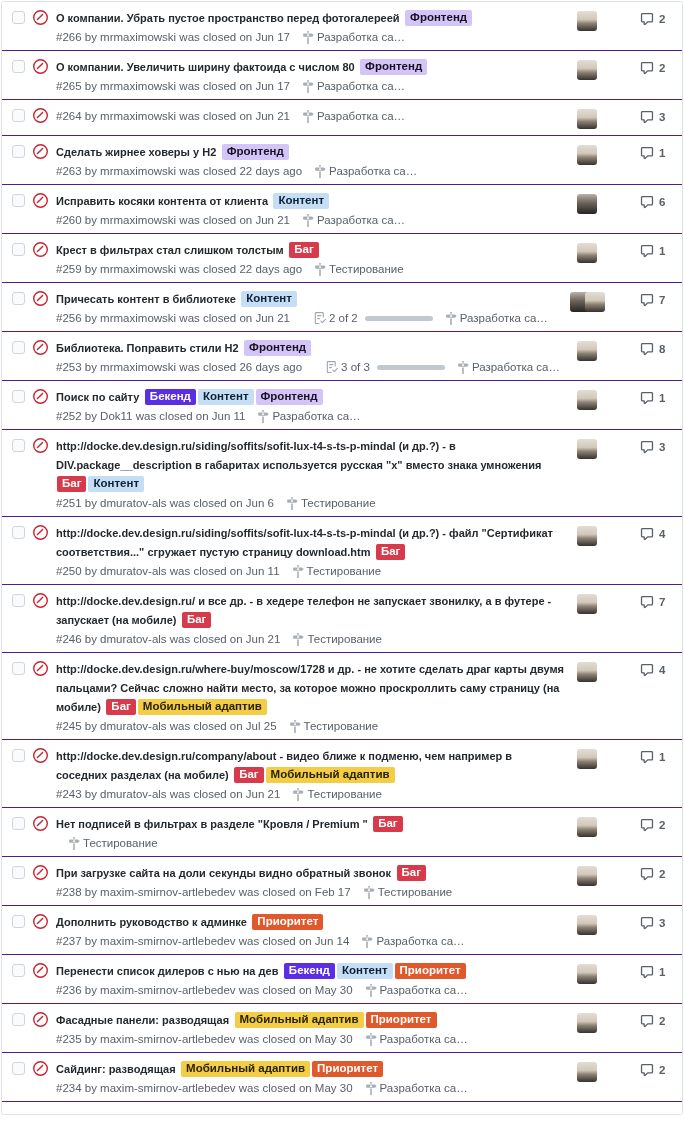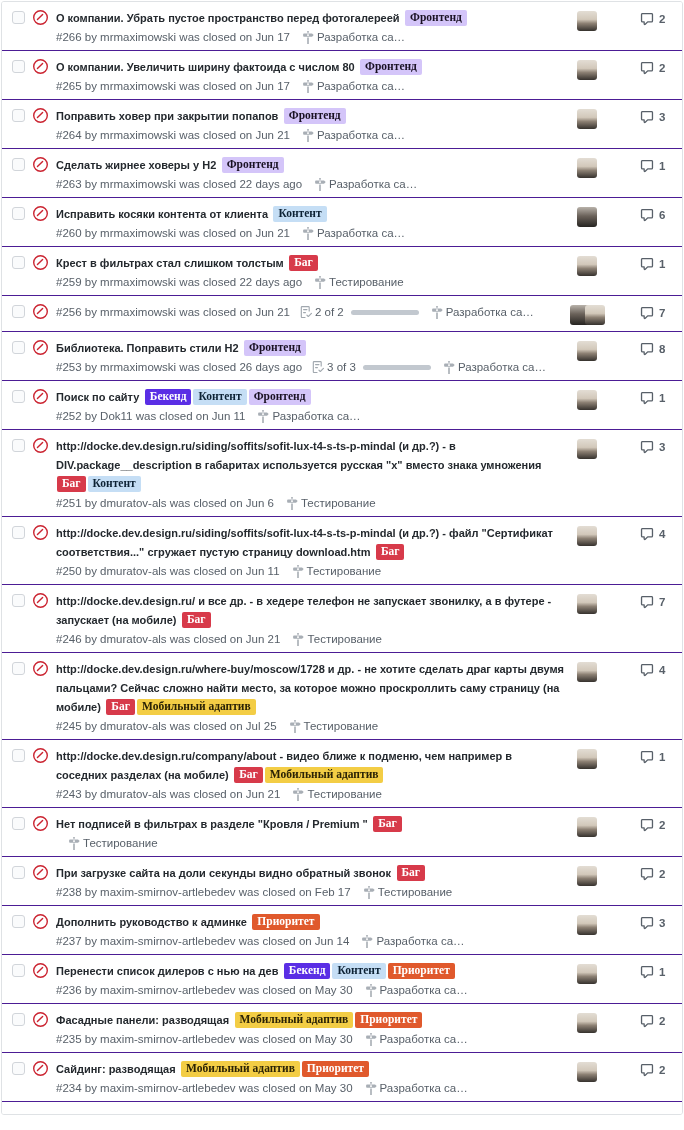--- a/index.html
+++ b/index.html
@@ -6,25 +6,25 @@
   html,body { margin:0; padding:0; background:#fff; }
   body { width:684px; font-family:"Liberation Sans","DejaVu Sans",sans-serif; -webkit-font-smoothing:antialiased; }
   .container { margin:1px; border:1px solid #dfe2e5; border-radius:3px; background:#fff; overflow:hidden; }
   .row { display:flex; align-items:flex-start; padding:6px 0 6px 10px; background:#fff; border-top:1px solid #4c1d95; }
   .row:first-child { border-top:none; }
   .cb { width:13px; height:13px; flex:0 0 13px; border:1px solid #d1d5da; border-radius:3px; background:#fafbfc; margin-top:3px; cursor:pointer; }
   .state-ic { flex:0 0 15px; margin:2px 0 0 8px; color:#cb2431; line-height:0; }
   .main { flex:1 1 auto; min-width:0; padding-left:8px; }
   .title-line { line-height:17px; }
   .title { font-size:11px; font-weight:700; color:#24292e; text-decoration:none; cursor:pointer; }
-  .labels { display:inline;font-family:Liberation Serif, serif; }
+  .labels { display:inline; }
   .label { display:inline-block; padding:1px 5px 2px; margin:0 1px; border-radius:2px;
            font-size:11.5px; font-weight:700; line-height:13px; white-space:nowrap; position:relative; top:-1px; cursor:pointer; }
   .meta-line { margin-top:3px; display:flex; align-items:center; font-size:11.5px; color:#586069; line-height:14px; white-space:nowrap; overflow:hidden; }
-  .tasks { display:flex; align-items:center; margin-left:10px; color:#586069;text-align:center; }
+  .tasks { display:flex; align-items:center; margin-left:24px; color:#586069;text-align:center; }
   .tasks .t-ic { color:#a0a7ae; line-height:0; margin-right:3px; }
   .t-bar { width:68px; height:5px; border-radius:3px; background:#c2c8cf; margin-left:7px; }
   .milestone { display:flex; align-items:center; margin-left:12px; color:#586069; cursor:pointer; }
   .milestone .m-ic { color:#a8aeb5; line-height:0; margin-right:3px; }
   .avatar-cell { flex:0 0 46px; display:flex; justify-content:center; padding-top:3px; }
   .avatar { width:20px; height:20px; border-radius:3px; display:inline-block; cursor:pointer; }
   .avatar + .avatar { margin-left:-5px; }
   .avatar-a { background:linear-gradient(180deg,#e3ddd4 0%,#d2c8ba 42%,#8d8174 62%,#35312d 100%); }
   .avatar-b { background:linear-gradient(180deg,#b8b2aa 0%,#6b625a 45%,#262421 100%); }
   .comments-cell { flex:0 0 72px; display:flex; align-items:center; padding:4px 0 0 30px; color:#586069; cursor:pointer; }
@@ -115,24 +115,20 @@
 
   <div class="row">
     <span class="cb"></span>
     <span class="state-ic">
       <svg viewBox="0 0 16 16" width="15" height="15" aria-hidden="true">
         <path fill="currentColor" fill-rule="evenodd" d="M8 1.5a6.5 6.5 0 100 13 6.5 6.5 0 000-13zM0 8a8 8 0 1116 0A8 8 0 010 8z"></path>
         <path fill="currentColor" d="M10.78 4.22a.75.75 0 010 1.06l-5.5 5.5a.75.75 0 01-1.06-1.06l5.5-5.5a.75.75 0 011.06 0z"></path>
       </svg>
     </span>
     <div class="main">
-      <div class="title-line">
-        <a class="title">Поправить ховер при закрытии попапов</a>
-        <span class="labels"><span class="label" style="background: rgb(212, 197, 249); color: rgb(25, 17, 35);">Фронтенд</span></span>
-      </div>
       <div class="meta-line">
         <span>#264 by mrmaximowski was closed on Jun 21</span>
 
         <span class="milestone">
           <span class="m-ic">
             <svg viewBox="0 0 14 16" width="12" height="13" aria-hidden="true">
                 <path fill="currentColor" d="M8 2H6V0h2v2zm4 5H2c-.55 0-1-.45-1-1V4c0-.55.45-1 1-1h10l2 2-2 2zM8 4H6v2h2V4zM6 16h2V8H6v8z"></path>
               </svg>
           </span>
           <span>Разработка са…</span>
@@ -271,20 +267,24 @@
 
   <div class="row">
     <span class="cb"></span>
     <span class="state-ic">
       <svg viewBox="0 0 16 16" width="15" height="15" aria-hidden="true">
         <path fill="currentColor" fill-rule="evenodd" d="M8 1.5a6.5 6.5 0 100 13 6.5 6.5 0 000-13zM0 8a8 8 0 1116 0A8 8 0 010 8z"></path>
         <path fill="currentColor" d="M10.78 4.22a.75.75 0 010 1.06l-5.5 5.5a.75.75 0 01-1.06-1.06l5.5-5.5a.75.75 0 011.06 0z"></path>
       </svg>
     </span>
     <div class="main">
+      <div class="title-line">
+        <a class="title">Причесать контент в библиотеке</a>
+        <span class="labels"><span class="label" style="background: rgb(197, 222, 245); color: rgb(12, 33, 51);">Контент</span></span>
+      </div>
       <div class="meta-line">
         <span>#256 by mrmaximowski was closed on Jun 21</span>
         <span class="tasks">
           <span class="t-ic">
             <svg viewBox="0 0 16 16" width="12" height="12" aria-hidden="true">
                 <path fill="currentColor" d="M2.5 1.75a.25.25 0 01.25-.25h8.5a.25.25 0 01.25.25v5.5H13v-5.5A1.75 1.75 0 0011.25 0h-8.5A1.75 1.75 0 001 1.75v12.5c0 .966.784 1.75 1.75 1.75h4.5v-1.5h-4.5a.25.25 0 01-.25-.25V1.75zM4.75 4a.75.75 0 000 1.5h4.5a.75.75 0 000-1.5h-4.5zM4 8.75A.75.75 0 014.75 8h2.5a.75.75 0 010 1.5h-2.5A.75.75 0 014 8.75zm11.78 1.53a.75.75 0 10-1.06-1.06L11 12.94l-1.22-1.22a.75.75 0 10-1.06 1.06l1.75 1.75a.75.75 0 001.06 0l4.25-4.25z"></path>
               </svg>
           </span>
           <span>2 of 2</span>
           <span class="t-bar"></span>

